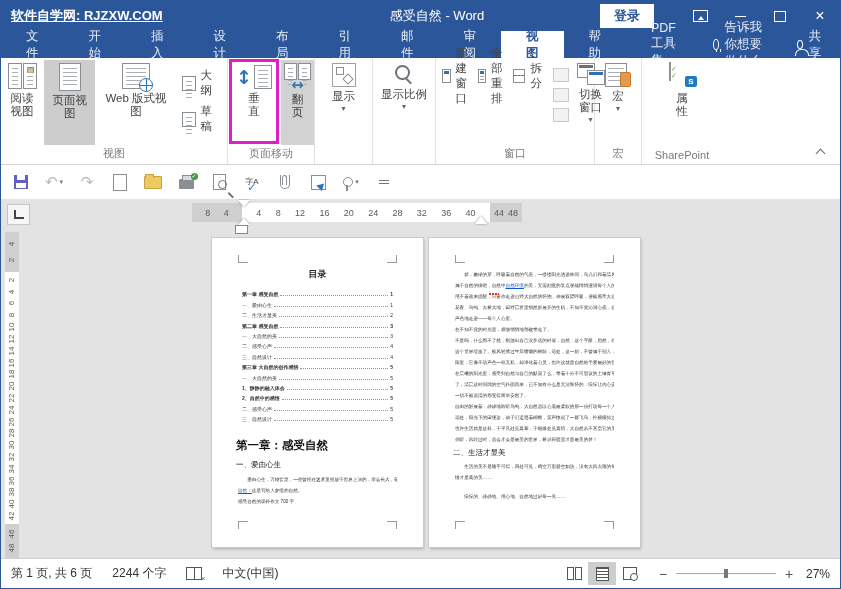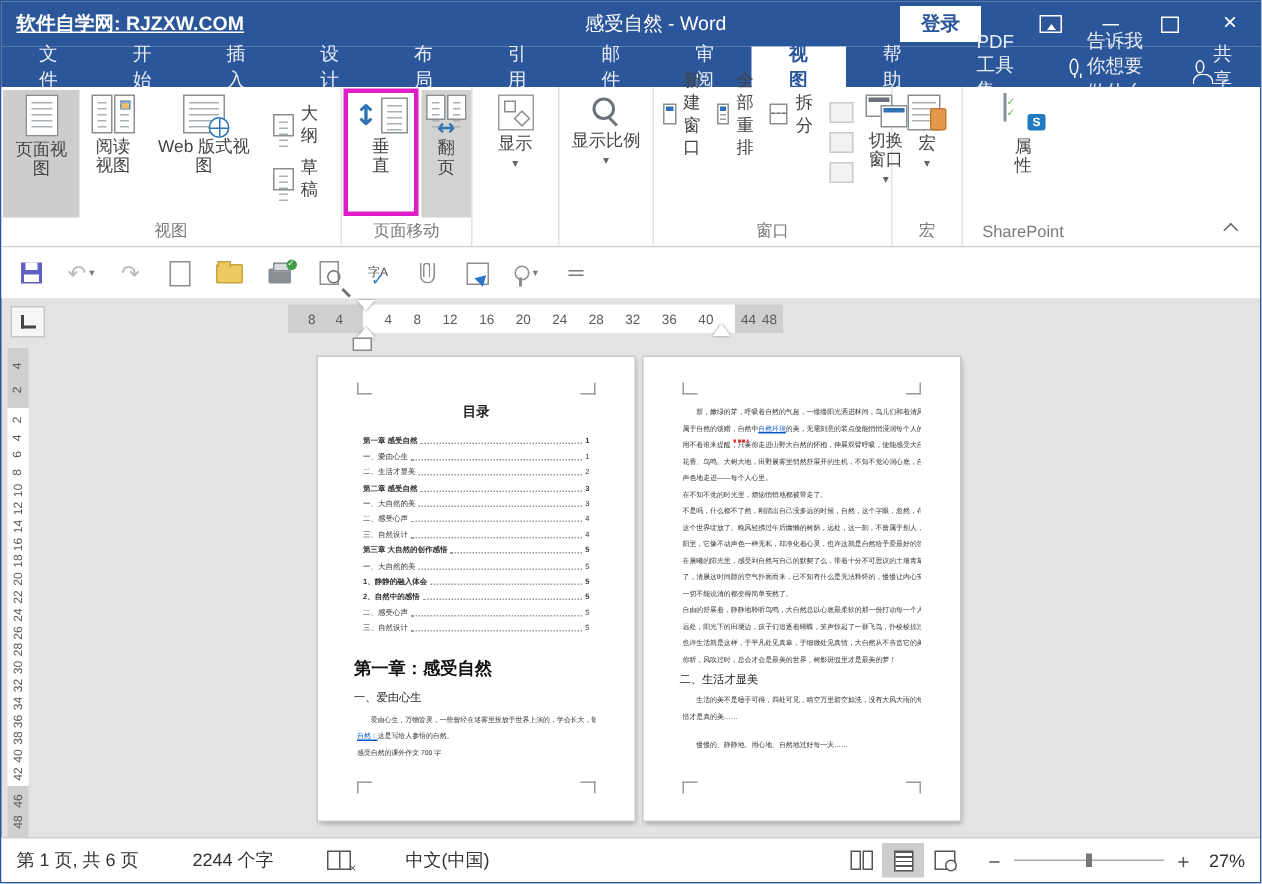--- a/index.html
+++ b/index.html
@@ -151,21 +151,21 @@
   .toc-row{display:flex;align-items:flex-end;font-size:5px;color:#333;height:10.4px;}
   .toc-row.b{font-weight:bold;}
   .toc-row .lead{flex:1;border-bottom:1px dotted #999;margin:0 2px 1px;}
   .ch-head{font-size:11.5px;font-weight:bold;color:#111;margin:16px 24px 0;}
   .sec-head{font-size:7.5px;color:#222;margin:7px 24px 0;}
   .bodyline{font-size:4.6px;color:#333;line-height:11px;margin:0 26px;white-space:nowrap;overflow:hidden;}
   .doclink{color:#1155cc;text-decoration:underline;}
   .squiggle{position:absolute;width:10px;height:2px;background:repeating-linear-gradient(90deg,#e03131 0 2px,transparent 2px 3px);}
   
   .statusbar{position:absolute;left:0;right:0;bottom:0;height:29px;background:#fff;border-top:1px solid #cfcfcf;
-             display:flex;align-items:center;font-size:12px;color:#333;gap:16px;}
+             display:flex;align-items:center;font-size:12px;color:#333;}
   .sb-item{padding:0 10px;display:flex;align-items:center;gap:4px;}
   .ic-proof{width:14px;height:11px;border:1px solid #555;position:relative;background:#fff;}
   .ic-proof:before{content:"";position:absolute;left:50%;top:0;bottom:0;border-left:1px solid #555;}
   .ic-proof:after{content:"×";position:absolute;right:-4px;bottom:-4px;font-size:8px;color:#555;}
   .sb-right{margin-left:auto;display:flex;align-items:center;padding-right:10px;}
   .viewbtn{width:28px;height:23px;display:flex;align-items:center;justify-content:center;}
   .viewbtn.sel{background:#cdcdcd;}
   .vb-read{display:flex;gap:1px;}
   .vb-read b{width:5px;height:11px;border:1px solid #555;display:block;background:#fff;}
   .vb-page{width:11px;height:12px;border:1px solid #555;background:repeating-linear-gradient(#555 0 1px,#fff 1px 3px);}
@@ -222,37 +222,37 @@
     <div class="sharebox">
       <span class="person"></span>
       <span>共享</span>
     </div>
   </div>
 
   <div class="ribbon">
 
     <div class="rgroup" style="width:226px">
       <div class="gbody">
-        <div class="bigbtn sel">
-          <div class="pg ic-page">
-              <i></i>
-            </div>
-          <div class="blabel">页面视图</div>
-        </div>
         <div class="bigbtn">
           <div class="ic-read">
             <span class="pg">
                 <i></i>
               </span>
               <span class="pg">
                 <span class="imgsq"></span>
                 <i></i>
               </span>
           </div>
           <div class="blabel" style="width:34px">阅读视图</div>
+        </div>
+        <div class="bigbtn sel">
+          <div class="pg ic-page">
+              <i></i>
+            </div>
+          <div class="blabel">页面视图</div>
         </div>
         <div class="bigbtn">
           <div class="pg ic-web">
               <i></i>
               <span class="globe"></span>
             </div>
           <div class="blabel">Web 版式视图</div>
         </div>
         <div class="smallcol">
           <div class="smallbtn">

